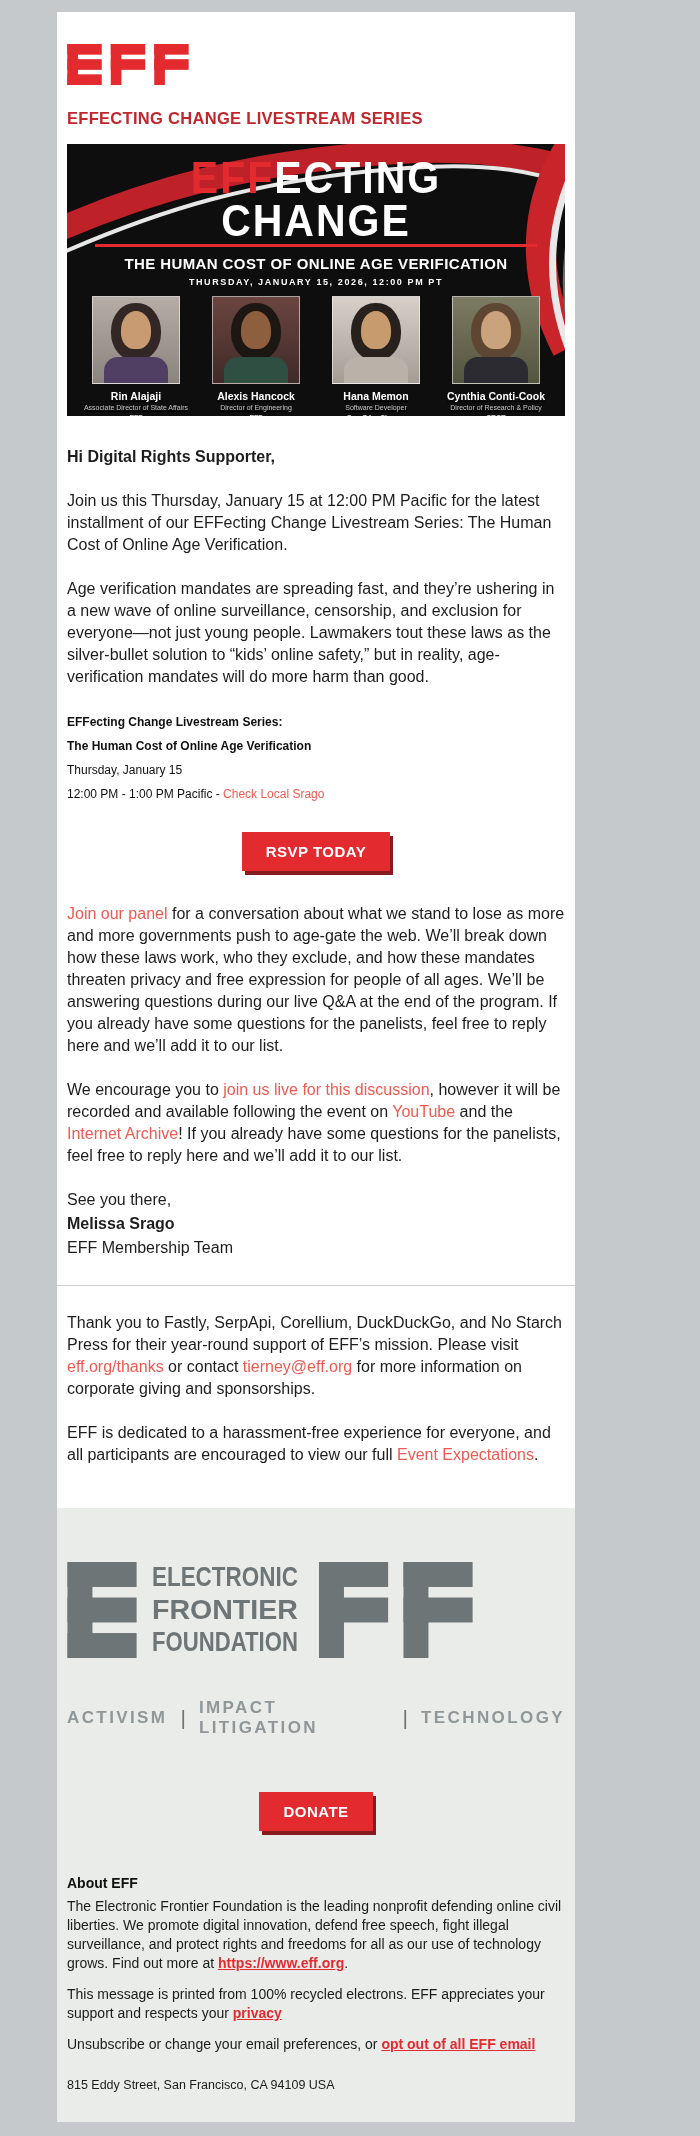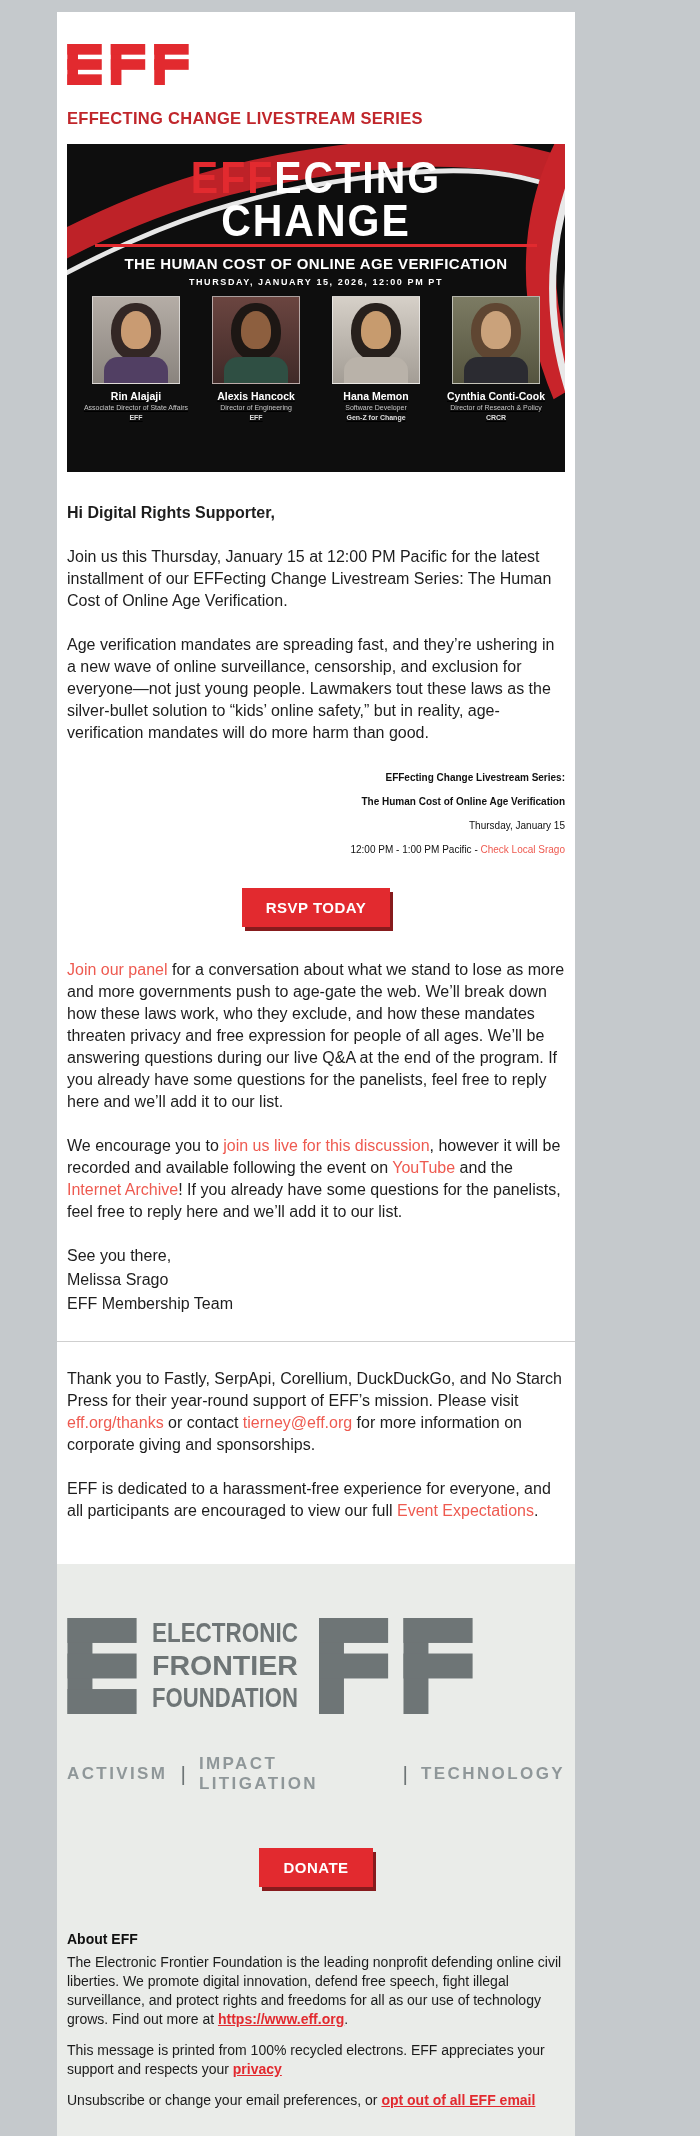--- a/index.html
+++ b/index.html
@@ -8,21 +8,21 @@
     background:var(--canvas,#c5c9cc);
     font-family:"Liberation Sans",sans-serif;
   }
   .email-card{position:absolute;left:57px;top:12px;width:518px;background:var(--card,#ffffff);}
   .content{padding:28px 10px 20px;}
   .logo-header{margin:4px 0 24px;}
   .logo-header svg{display:block;}
   h1.series{color:var(--heading_red,#c0262b);font-size:16.5px;font-weight:bold;letter-spacing:.3px;margin:0 0 16px;}
 
   
-  .hero{position:relative;height:328px;background:#0e0e0e;overflow:hidden;margin:0 0 30px;}
+  .hero{position:relative;height:272px;background:#0e0e0e;overflow:hidden;margin:0 0 30px;}
   .hero-art{position:absolute;inset:0;width:100%;height:100%;}
   .hero-inner{position:relative;text-align:center;padding-top:12px;}
   .hero-title{color:#ffffff;font-weight:bold;font-size:41px;line-height:40px;letter-spacing:2px;transform:scaleY(1.08);transform-origin:top center;}
   .hero-title .accent{color:var(--red,#e22a2f);}
   .hero-sub{margin:8px 28px 0;padding-top:8px;border-top:3px solid var(--red,#e22a2f);
             color:#fff;font-weight:bold;font-size:15px;letter-spacing:.4px;}
   .hero-date{color:#fff;font-size:9px;font-weight:bold;letter-spacing:1.6px;margin-top:5px;}
   .speakers{display:flex;justify-content:center;gap:10px;margin-top:9px;}
   .speaker{width:110px;text-decoration:underline;}
   .portrait{width:86px;height:86px;margin:0 auto;position:relative;overflow:hidden;border:1px solid rgba(255,255,255,.55);}
@@ -46,21 +46,21 @@
   .speaker:nth-child(4) .face{background:#caa27b;}
   .speaker:nth-child(4) .torso{background:#2b2b31;}
   .sp-name{color:#fff;font-weight:bold;font-size:10.5px;margin-top:6px;}
   .sp-role{color:#c6c6c6;font-size:7px;line-height:8.5px;margin-top:2px;}
   .sp-org{color:#dedede;font-size:7px;font-weight:bold;margin-top:1px;}
 
   
   .content p{font-size:16px;line-height:22px;color:#1d1d1d;margin:0 0 22px;}
   p.greeting{font-weight:bold;}
   .tlink{color:var(--link,#ee5a50);text-decoration:none;cursor:pointer;}
-  .event-block{text-align:right;font-size:10px;line-height:24px;color:#101010;margin:0 0 26px;}
+  .event-block{text-align:left;font-size:12px;line-height:24px;color:#101010;margin:0 0 26px;}
   .event-block .b{font-weight:bold;}
   .btn-wrap{text-align:center;margin:4px 0 32px;}
   .cta{display:inline-block;background:var(--red,#e22a2f);color:#fff;font-weight:bold;font-size:15px;
        letter-spacing:.5px;padding:11px 24px;box-shadow:3px 4px 0 var(--dark_red,#871b1d);text-decoration:none;cursor:pointer;}
   p.tight{margin:0 0 2px;}
   p.team{margin:0 0 24px;}
   hr.divider{border:none;border-top:1px solid #cfcfcf;margin:26px -10px;}
 
   
   .footer{background:var(--footer_bg,#eaece9);padding:54px 10px 30px;}
@@ -173,21 +173,21 @@
     </div>
 
     <div class="btn-wrap">
       <a class="cta" href="#">RSVP TODAY</a>
     </div>
 
     <p><a class="tlink" href="#">Join our panel</a><span> for a conversation about what we stand to lose as more and more governments push to age-gate the web. We’ll break down how these laws work, who they exclude, and how these mandates threaten privacy and free expression for people of all ages. We’ll be answering questions during our live Q&amp;A at the end of the program. If you already have some questions for the panelists, feel free to reply here and we’ll add it to our list.</span></p>
     <p><span>We encourage you to </span><a class="tlink" href="#">join us live for this discussion</a><span>, however it will be recorded and available following the event on </span><a class="tlink" href="#">YouTube</a><span> and the </span><a class="tlink" href="#">Internet Archive</a><span>! If you already have some questions for the panelists, feel free to reply here and we’ll add it to our list.</span></p>
 
     <p class="tight">See you there,</p>
-    <p class="tight" style="font-weight:normal;">Melissa Srago</p>
+    <p class="tight" style="font-weight:bold;">Melissa Srago</p>
     <p class="team">EFF Membership Team</p>
 
     <hr class="divider">
 
     <p><span>Thank you to Fastly, SerpApi, Corellium, DuckDuckGo, and No Starch Press for their year-round support of EFF’s mission. Please visit </span><a class="tlink" href="#">eff.org/thanks</a><span> or contact </span><a class="tlink" href="#">tierney@eff.org</a><span> for more information on corporate giving and sponsorships.</span></p>
     <p><span>EFF is dedicated to a harassment-free experience for everyone, and all participants are encouraged to view our full </span><a class="tlink" href="#">Event Expectations</a><span>.</span></p>
   </div>
 
   <div class="footer">
 

